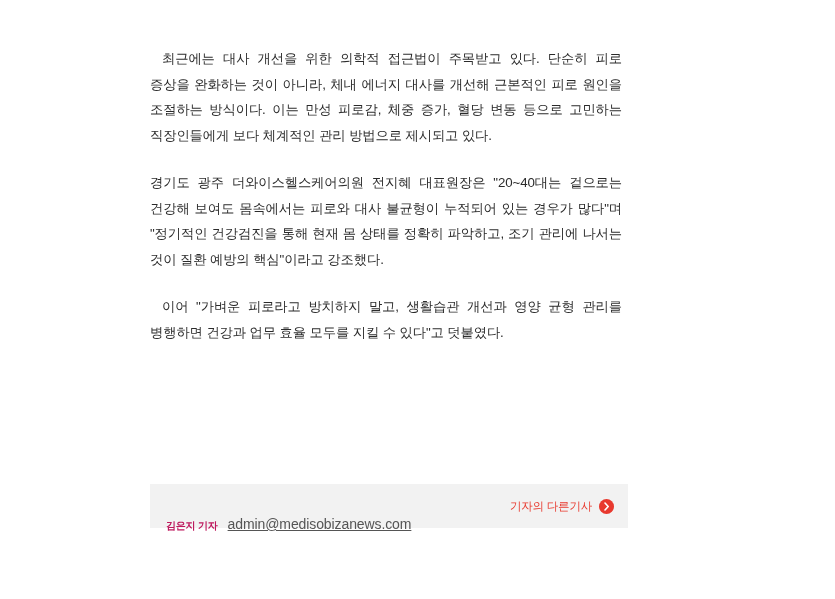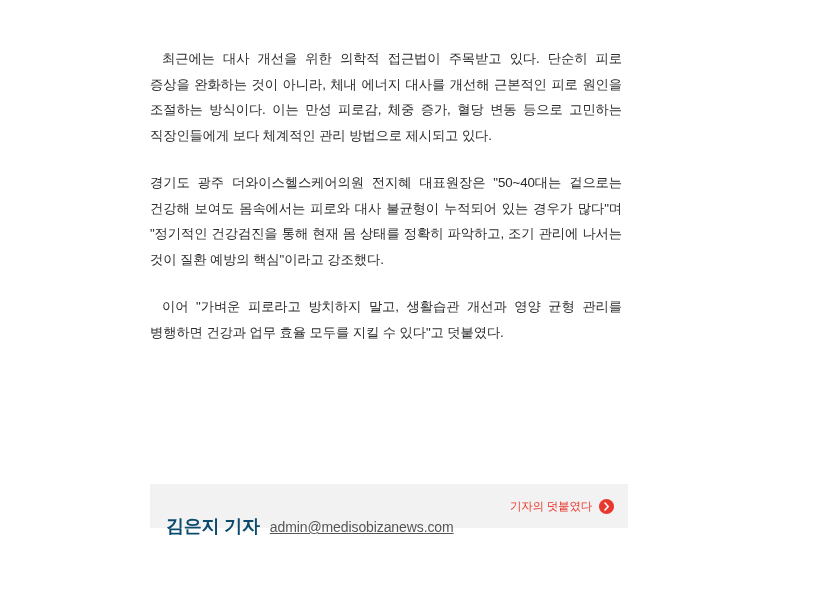--- a/index.html
+++ b/index.html
@@ -51,23 +51,23 @@
     display: flex;
     align-items: center;
   }
   .byline-left {
     display: flex;
     align-items: baseline;
     padding-left: 16px;
     flex: 1 1 auto;
   }
   .reporter-name {
-    font-size: 18px;
+    font-size: 10px;
     font-weight: bold;
-    color: #0c4a6e;
+    color: #be185d;
     letter-spacing: -0.2px;
     margin-top: 40px;
   }
   .reporter-email {
     font-size: 14px;
     color: #555555;
     margin-left: 10px;
     letter-spacing: -0.1px;
   }
   .byline-right {
@@ -95,31 +95,31 @@
     display: block;
   }
 </style>
 </head>
 <body>
 
 <div class="page">
 
   <div class="article-body">
     <p class="para indent">최근에는 대사 개선을 위한 의학적 접근법이 주목받고 있다. 단순히 피로 증상을 완화하는 것이 아니라, 체내 에너지 대사를 개선해 근본적인 피로 원인을 조절하는 방식이다. 이는 만성 피로감, 체중 증가, 혈당 변동 등으로 고민하는 직장인들에게 보다 체계적인 관리 방법으로 제시되고 있다.</p>
-    <p class="para">경기도 광주 더와이스헬스케어의원 전지혜 대표원장은 "50~40대는 겉으로는 건강해 보여도 몸속에서는 피로와 대사 불균형이 누적되어 있는 경우가 많다"며 "정기적인 건강검진을 통해 현재 몸 상태를 정확히 파악하고, 조기 관리에 나서는 것이 질환 예방의 핵심"이라고 강조했다.</p>
+    <p class="para">경기도 광주 더와이스헬스케어의원 전지혜 대표원장은 "20~40대는 겉으로는 건강해 보여도 몸속에서는 피로와 대사 불균형이 누적되어 있는 경우가 많다"며 "정기적인 건강검진을 통해 현재 몸 상태를 정확히 파악하고, 조기 관리에 나서는 것이 질환 예방의 핵심"이라고 강조했다.</p>
     <p class="para indent">이어 "가벼운 피로라고 방치하지 말고, 생활습관 개선과 영양 균형 관리를 병행하면 건강과 업무 효율 모두를 지킬 수 있다"고 덧붙였다.</p>
   </div>
 
   <div class="byline-bar">
     <div class="byline-left">
       <span class="reporter-name">김은지 기자</span>
       <a class="reporter-email" href="#">admin@medisobizanews.com</a>
     </div>
     <div class="byline-right">
-      <span class="other-articles">기자의 덧붙였다</span>
+      <span class="other-articles">기자의 다른기사</span>
       <span class="arrow-circle">
         <svg width="15" height="15" viewBox="0 0 15 15" aria-hidden="true">
           <path d="M6 4 L9.2 7.5 L6 11" fill="none" stroke="#ffffff" stroke-width="1.6" stroke-linecap="round" stroke-linejoin="round"></path>
         </svg>
       </span>
     </div>
   </div>
 
 </div>
 

